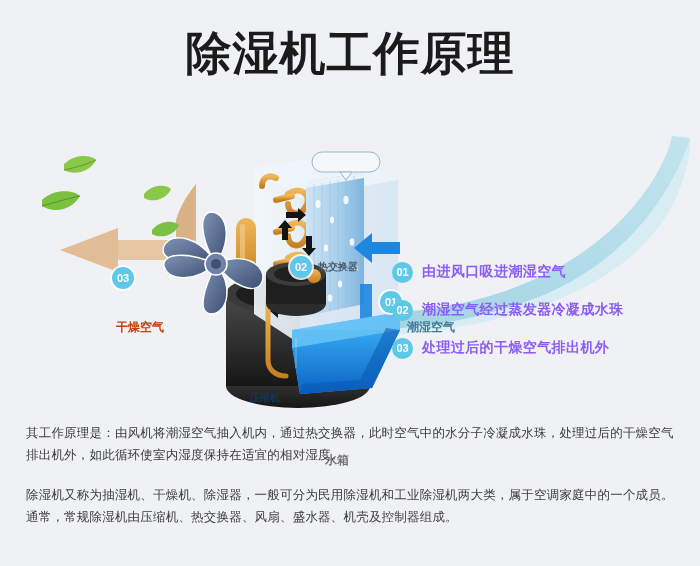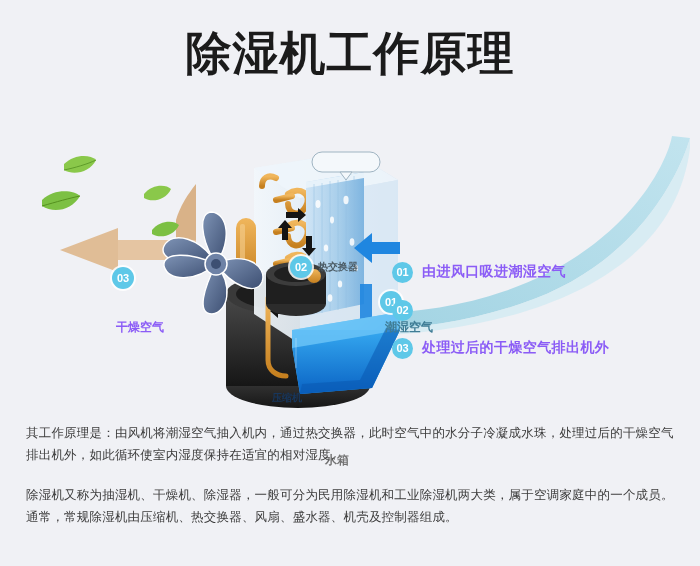--- a/index.html
+++ b/index.html
@@ -48,36 +48,36 @@
   .lbl {
     position: absolute;
     white-space: nowrap;
     font-weight: bold;
     pointer-events: none;
   }
   .lbl-dry {
     left: 116px;
     top: 211px;
     font-size: 12px;
-    color: #8b5cf6;
+    color: #c2410c;
   }
   .lbl-humid {
-    left: 385px;
+    left: 407px;
     top: 211px;
     font-size: 12px;
     color: #3f7c95;
   }
   .lbl-exchanger {
     left: 318px;
     top: 152px;
     font-size: 10px;
     color: #4c5c66;
   }
   .lbl-compressor {
-    left: 272px;
+    left: 250px;
     top: 283px;
     font-size: 10px;
     color: #17365c;
   }
   .lbl-tank {
     left: 325px;
     top: 344px;
     font-size: 12px;
     color: #737373;
   }
@@ -342,20 +342,21 @@
   <span class="badge badge-d03">03</span>
 </div>
 
 <div class="legend">
   <div class="legend-row">
     <span class="legend-badge">01</span>
     <span class="legend-text">由进风口吸进潮湿空气</span>
   </div>
   <div class="legend-row">
     <span class="legend-badge">02</span>
+    <span class="legend-text">潮湿空气经过蒸发器冷凝成水珠</span>
   </div>
   <div class="legend-row">
     <span class="legend-badge">03</span>
     <span class="legend-text">处理过后的干燥空气排出机外</span>
   </div>
 </div>
 
 <div class="body-copy">
   <p class="para">其工作原理是：由风机将潮湿空气抽入机内，通过热交换器，此时空气中的水分子冷凝成水珠，处理过后的干燥空气排出机外，如此循环使室内湿度保持在适宜的相对湿度。</p>
   <p class="para">除湿机又称为抽湿机、干燥机、除湿器，一般可分为民用除湿机和工业除湿机两大类，属于空调家庭中的一个成员。通常，常规除湿机由压缩机、热交换器、风扇、盛水器、机壳及控制器组成。</p>

